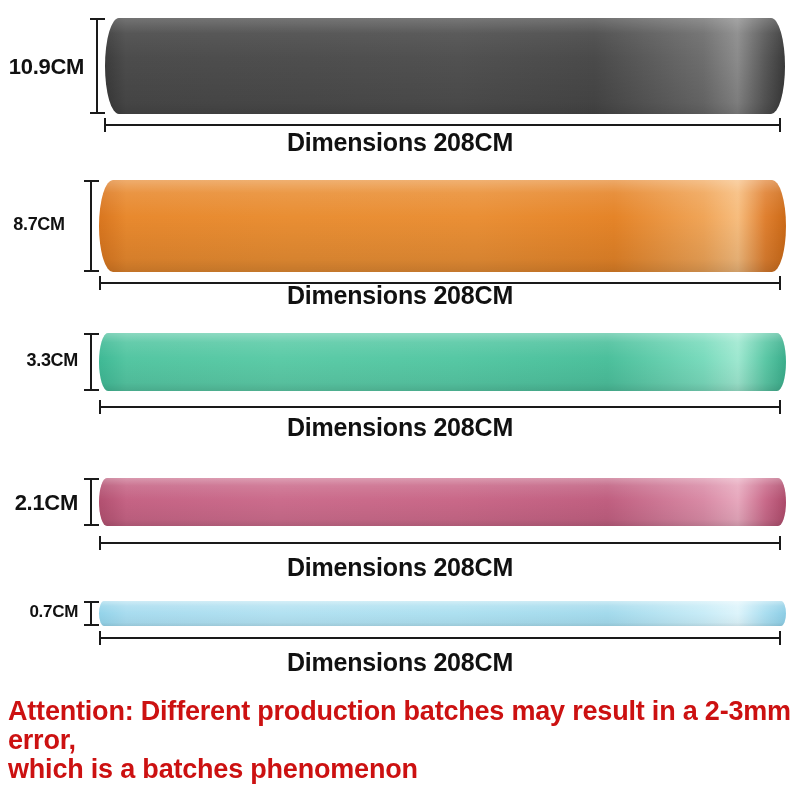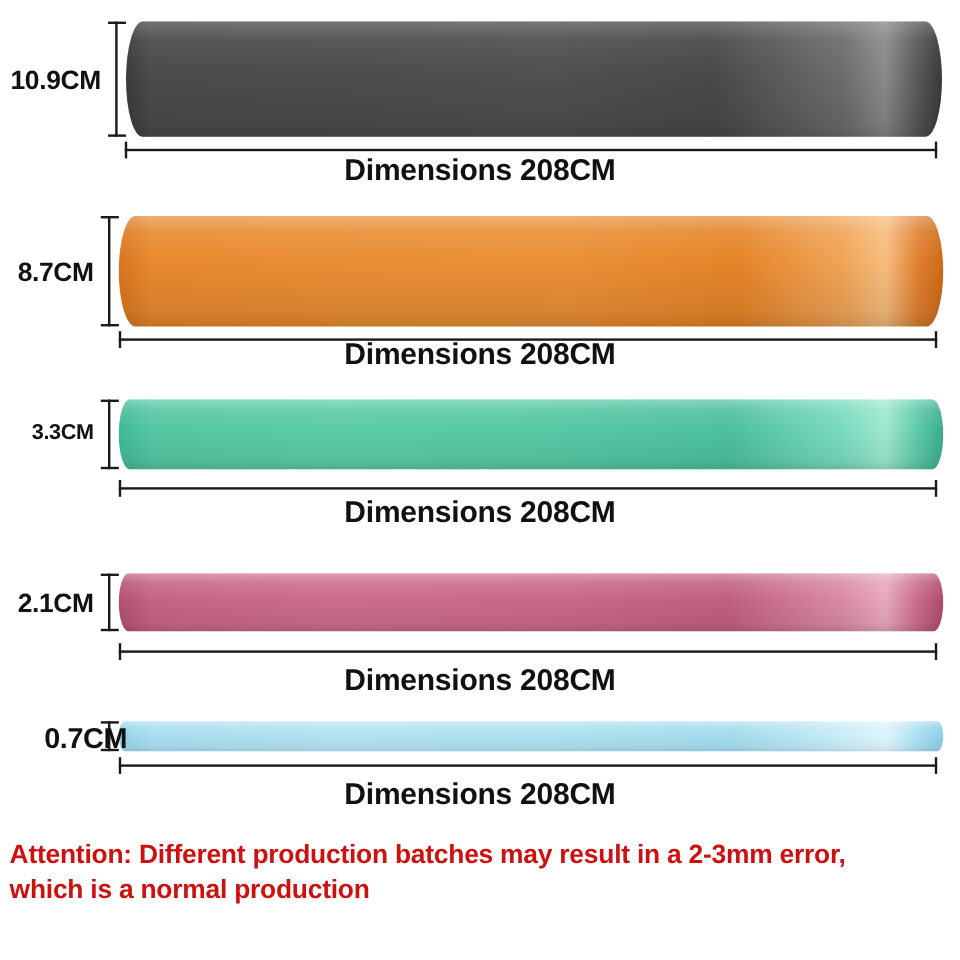--- a/index.html
+++ b/index.html
@@ -109,21 +109,21 @@
     letter-spacing: -0.2px;
   }
 
   
   .note {
     position: absolute;
     left: 8px;
     width: 790px;
     color: #cc1111;
     font-weight: bold;
-    font-size: 22px;
+    font-size: 27px;
     line-height: 29px;
     letter-spacing: -0.2px;
   }
   .note .line { display: block; }
 </style>
 </head>
 <body>
 
 <div id="stage">
 
@@ -152,21 +152,21 @@
     <div class="band" style="left:99px; top:180px; width:687px; height:92px;
                 background:linear-gradient(90deg,#d9761f 0%,#e8892e 4%,#e98e33 28%,#ea8f35 55%,#e58428 75%,#f0a558 88%,#f7bd7e 93%,#e08030 97%,#cc6a17 100%);">
       <span class="gloss" style="background:linear-gradient(180deg,rgba(255,255,255,0.30) 0%,rgba(255,255,255,0.10) 14%,rgba(255,255,255,0) 40%,rgba(0,0,0,0.08) 86%,rgba(0,0,0,0.16) 100%);"></span>
     </div>
 
     <div class="vdim" style="left:83px; top:180px; height:92px; width:15px;">
       <span class="vcap top"></span>
       <span class="vline"></span>
       <span class="vcap bot"></span>
     </div>
-    <div class="vlabel" style="left:0; top:214px; width:78px; font-size:22px;">8.7CM</div>
+    <div class="vlabel" style="left:0; top:214px; width:78px; font-size:18px;text-align:center;">8.7CM</div>
 
     <div class="hdim" style="left:99px; top:276px; width:682px;">
       <span class="hcap left"></span>
       <span class="hline"></span>
       <span class="hcap right"></span>
     </div>
     <div class="hlabel" style="top:281px; font-size:25px;">Dimensions 208CM</div>
   </div>
 
   <div class="band-row" style="top:0;">
@@ -215,28 +215,28 @@
     <div class="band" style="left:99px; top:601px; width:687px; height:25px; border-radius:5px / 50%;
                 background:linear-gradient(90deg,#93d3e9 0%,#a8dcef 4%,#b2e1f1 26%,#ade0f0 52%,#a3daec 74%,#c8ecf7 88%,#ddf4fb 93%,#aadef0 97%,#8ccde5 100%);">
       <span class="gloss" style="background:linear-gradient(180deg,rgba(255,255,255,0.45) 0%,rgba(255,255,255,0.15) 20%,rgba(255,255,255,0) 50%,rgba(0,0,0,0.04) 86%,rgba(0,0,0,0.10) 100%);"></span>
     </div>
 
     <div class="vdim" style="left:83px; top:601px; height:25px; width:15px;">
       <span class="vcap top"></span>
       <span class="vline"></span>
       <span class="vcap bot"></span>
     </div>
-    <div class="vlabel" style="left:16px; top:602px; width:78px; font-size:24px;padding-left:12px;">0.7CM</div>
+    <div class="vlabel" style="left:0; top:602px; width:78px; font-size:17px;">0.7CM</div>
 
     <div class="hdim" style="left:99px; top:631px; width:682px;">
       <span class="hcap left"></span>
       <span class="hline"></span>
       <span class="hcap right"></span>
     </div>
     <div class="hlabel" style="top:648px; font-size:25px;">Dimensions 208CM</div>
   </div>
 
   <div class="note" style="top:697px;">
     <span class="line">Attention: Different production batches may result in a 2-3mm error,</span>
-    <span class="line">which is a normal production</span>
+    <span class="line">which is a batches phenomenon</span>
   </div>
 
 </div>
 
 </body></html>

